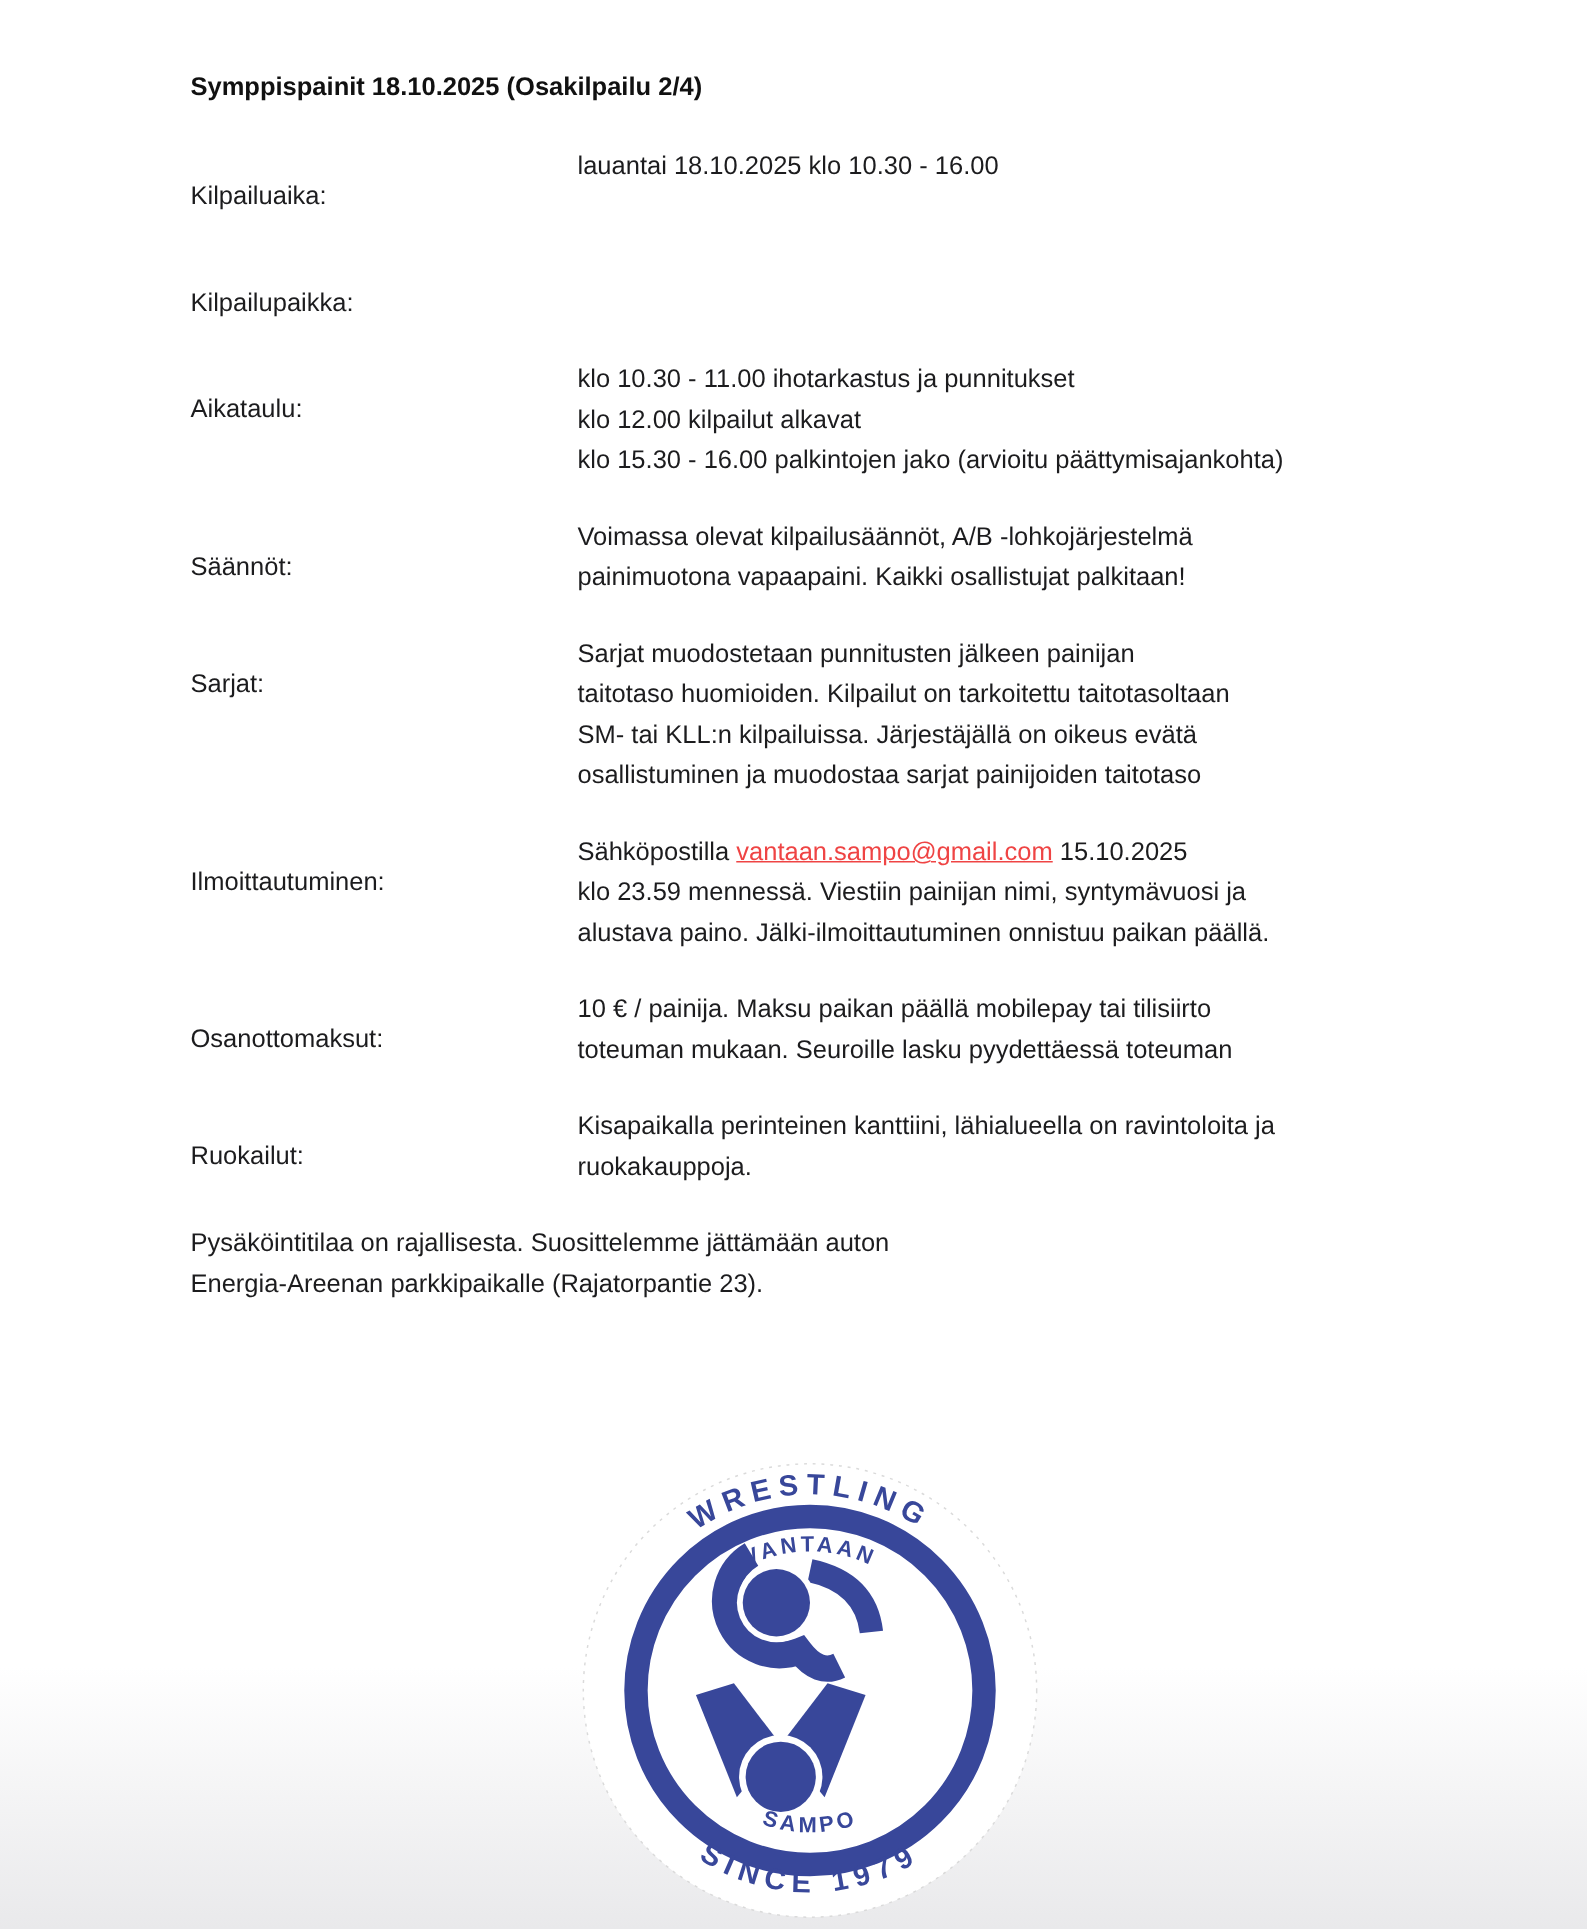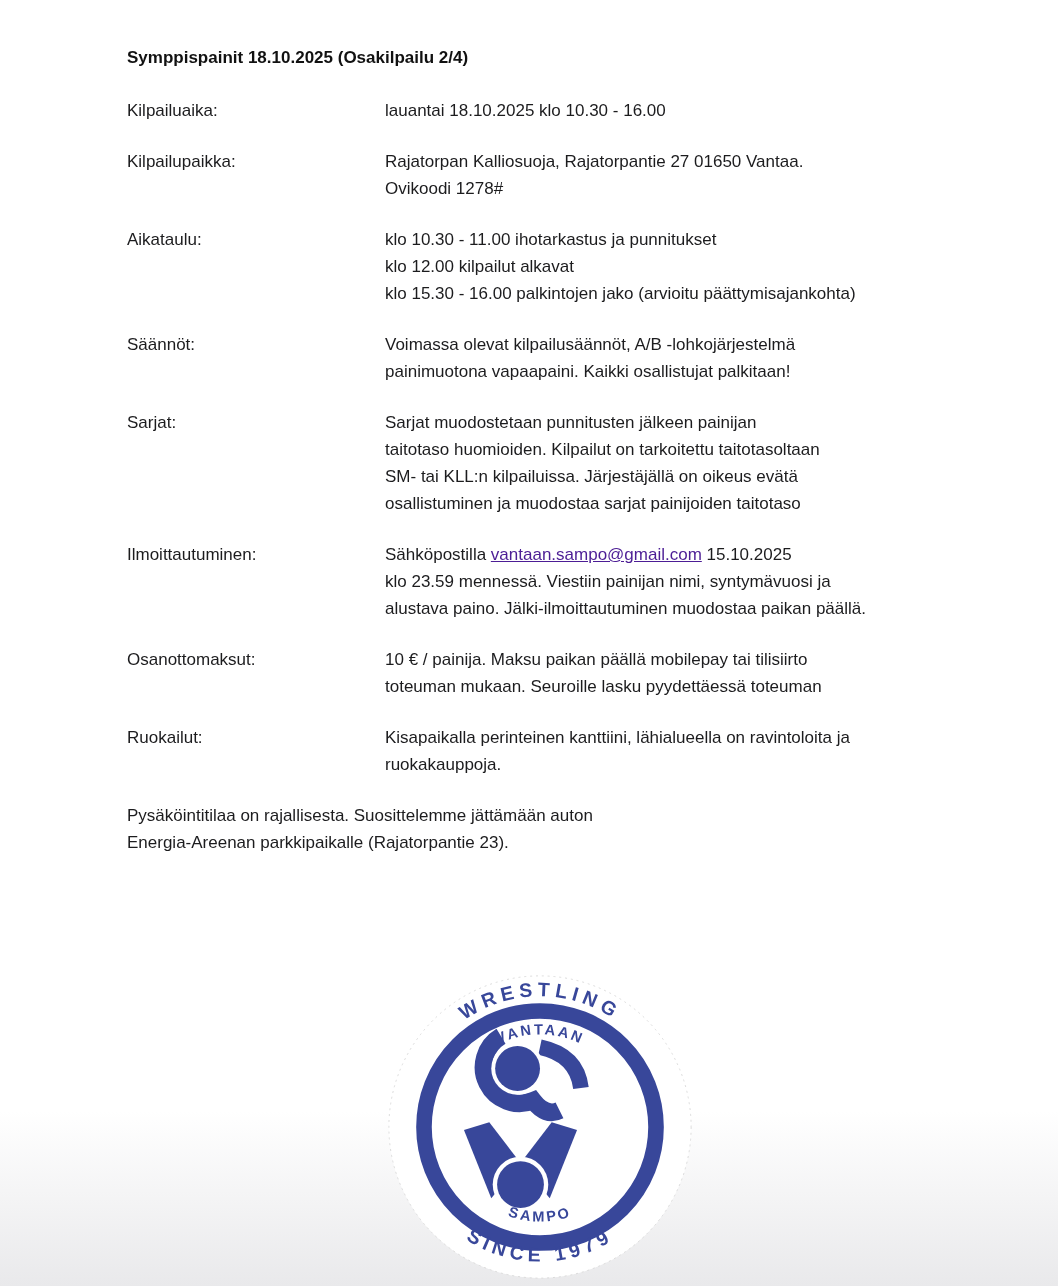--- a/index.html
+++ b/index.html
@@ -9,25 +9,25 @@
     font-family:"Liberation Sans","DejaVu Sans",sans-serif;
     color:#1c1c1e;
     padding-left:40px;
   }
   .content {
     position:absolute; left:127px; top:44px; width:812px;
     font-size:17px; line-height:27px;
   }
   .doc-title { font-size:17px; line-height:27px; font-weight:700; margin:0 0 26px 0; color:#111; }
   .row { display:flex; margin-bottom:24px; }
-  .label { flex:0 0 258px; width:258px; }
+  .label { flex:0 0 258px; width:258px;margin-top:20px; }
   .value { flex:1 1 auto; }
   .line { white-space:nowrap; }
   .italic { }
-  a.email { color:#4c1d95; text-decoration:underline; cursor:pointer; }
+  a.email { color:#ef4444; text-decoration:underline; cursor:pointer; }
   .bottom-fade {
     position:absolute; left:0; right:0; bottom:0; height:175px;
     background:linear-gradient(to bottom, rgba(233,233,235,0), rgba(233,233,235,1));
   }
   svg.logo { position:absolute; left:384px; top:971px; width:312px; height:312px; }
   .arc-big  { font-size:20px; letter-spacing:5px;  font-weight:700; fill:#38479a; }
   .arc-small{ font-size:15px; letter-spacing:2.5px; font-weight:700; fill:#38479a; }
 </style>
 </head>
 <body>
@@ -40,24 +40,20 @@
 
     <div class="row">
       <div class="label">Kilpailuaika:</div>
       <div class="value">
         <div class="line">lauantai 18.10.2025 klo 10.30 - 16.00</div>
       </div>
     </div>
 
     <div class="row">
       <div class="label">Kilpailupaikka:</div>
-      <div class="value">
-        <div class="line">Rajatorpan Kalliosuoja, Rajatorpantie 27 01650 Vantaa.</div>
-        <div class="line">Ovikoodi 1278#</div>
-      </div>
     </div>
 
     <div class="row">
       <div class="label">Aikataulu:</div>
       <div class="value">
         <div class="line">klo 10.30 - 11.00 ihotarkastus ja punnitukset</div>
         <div class="line">klo 12.00 kilpailut alkavat</div>
         <div class="line"><span>klo 15.30 - 16.00 palkintojen jako </span><span class="italic">(arvioitu päättymisajankohta)</span></div>
       </div>
     </div>
@@ -78,21 +74,21 @@
         <div class="line">SM- tai KLL:n kilpailuissa. Järjestäjällä on oikeus evätä</div>
         <div class="line">osallistuminen ja muodostaa sarjat painijoiden taitotaso</div>
       </div>
     </div>
 
     <div class="row">
       <div class="label">Ilmoittautuminen:</div>
       <div class="value">
         <div class="line"><span>Sähköpostilla </span><a class="email">vantaan.sampo@gmail.com</a><span> 15.10.2025</span></div>
         <div class="line">klo 23.59 mennessä. Viestiin painijan nimi, syntymävuosi ja</div>
-        <div class="line">alustava paino. Jälki-ilmoittautuminen muodostaa paikan päällä.</div>
+        <div class="line">alustava paino. Jälki-ilmoittautuminen onnistuu paikan päällä.</div>
       </div>
     </div>
 
     <div class="row">
       <div class="label">Osanottomaksut:</div>
       <div class="value">
         <div class="line">10 € / painija. Maksu paikan päällä mobilepay tai tilisiirto</div>
         <div class="line">toteuman mukaan. Seuroille lasku pyydettäessä toteuman</div>
       </div>
     </div>

